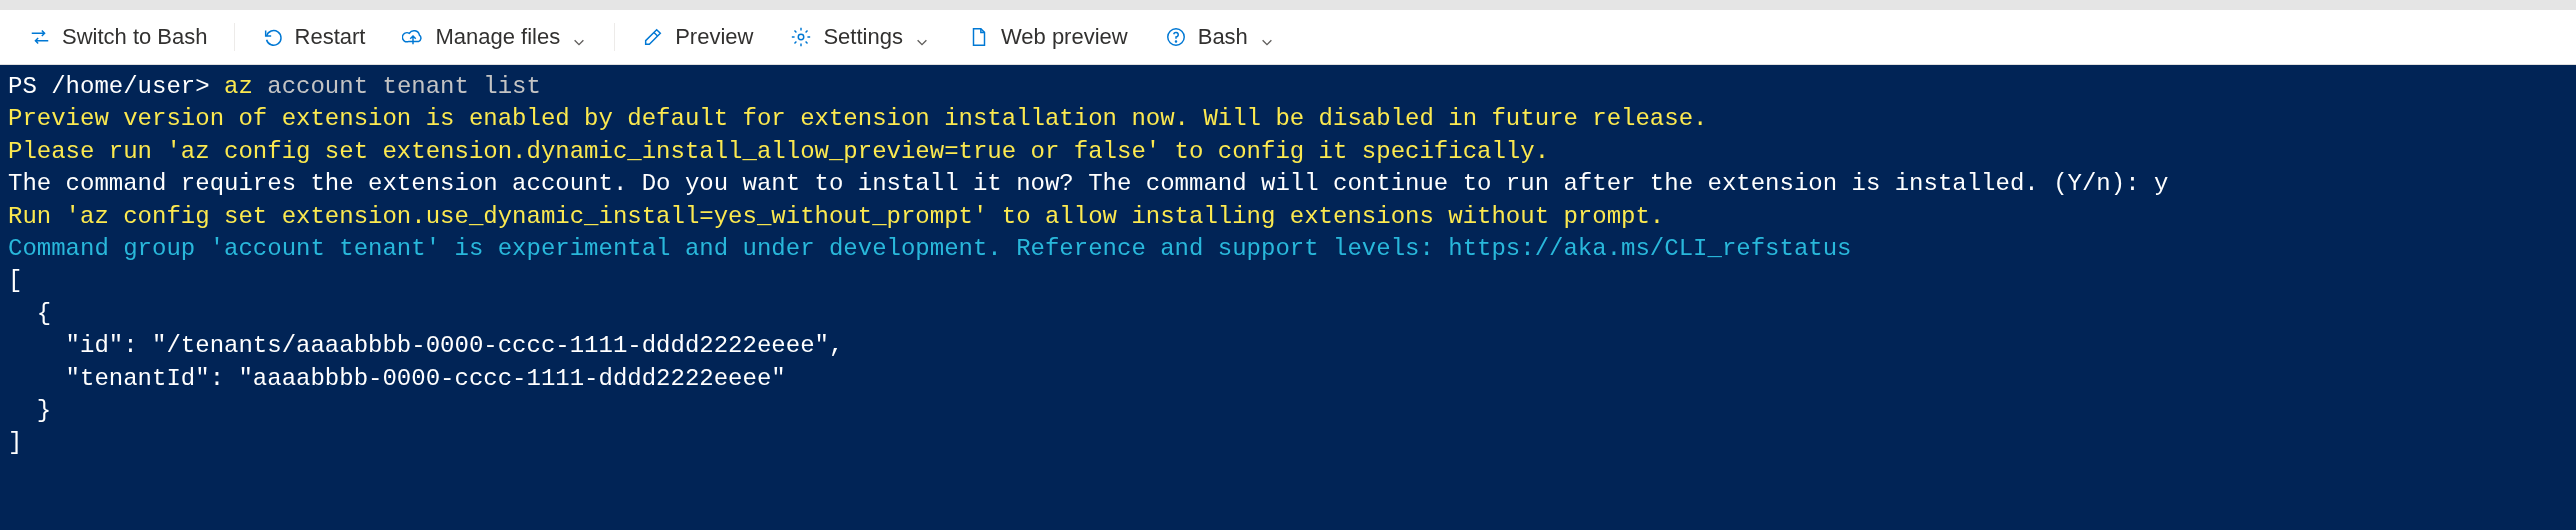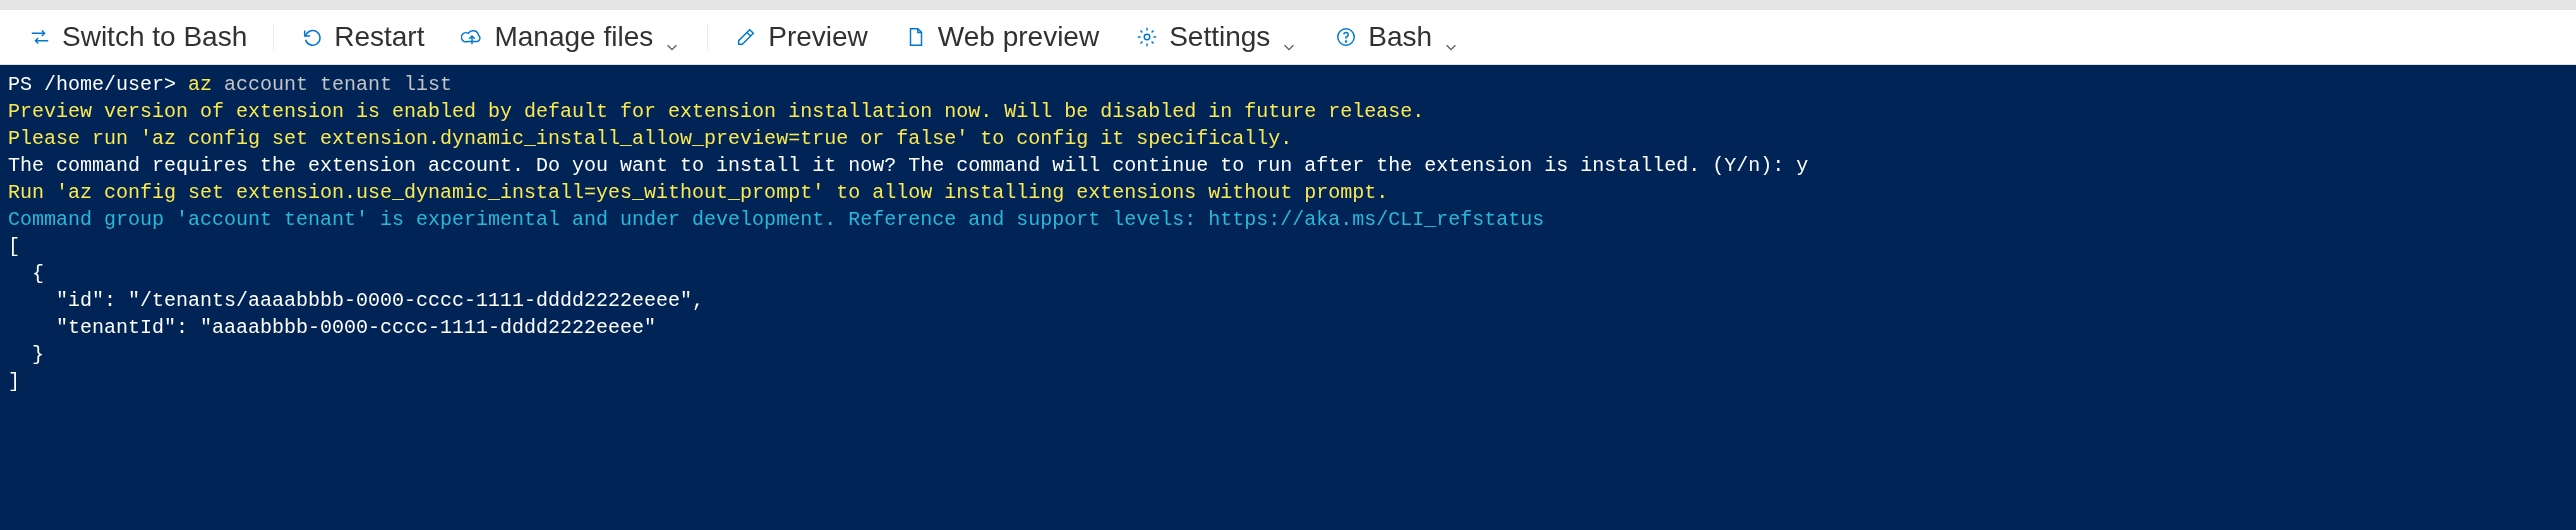--- a/index.html
+++ b/index.html
@@ -25,21 +25,21 @@
     border-bottom: 1px solid #e0e0e0;
   }
   .tb-item {
     display: flex;
     align-items: center;
     gap: 10px;
     padding: 6px 16px;
     color: #323130;
     cursor: pointer;
     border-radius: 2px;
-    font-size: 28px;
+    font-size: 22px;
   }
   .tb-icon {
     width: 24px;
     height: 24px;
     display: flex;
     align-items: center;
     justify-content: center;
     color: #0078d4;
     flex-shrink: 0;
   }
@@ -55,21 +55,21 @@
     width: 1px;
     height: 28px;
     background: #edebe9;
     margin: 0 6px;
   }
 
   .terminal {
     background: #012456;
     color: #eeeeee;
     font-family: "Consolas", "Courier New", monospace;
-    font-size: 20px;
+    font-size: 24px;
     line-height: 1.35;
     padding: 6px 8px 30px 8px;
     height: calc(100% - 65px);
     white-space: pre;
     overflow: hidden;
   }
   .prompt-ps { color: #ffffff; }
   .cmd-az { color: #fce94f; }
   .cmd-rest { color: #c4c4c4; }
   .yellow { color: #fce94f; }
@@ -130,40 +130,40 @@
         <path d="M4 20 L4 16 L16 4 L20 8 L8 20 Z"></path>
         <path d="M13 7 L17 11"></path>
       </svg>
     </span>
     <span>Preview</span>
   </div>
 
   <div class="tb-item">
     <span class="tb-icon">
       <svg viewBox="0 0 24 24" fill="none" stroke="currentColor" stroke-width="1.6">
-        <path d="M6 3 L14 3 L18 7 L18 21 L6 21 Z"></path>
-        <path d="M14 3 L14 7 L18 7"></path>
-      </svg>
-    </span>
-    <span>Web preview</span>
-  </div>
-
-  <div class="tb-item">
-    <span class="tb-icon">
-      <svg viewBox="0 0 24 24" fill="none" stroke="currentColor" stroke-width="1.6">
         <circle cx="12" cy="12" r="3"></circle>
         <path d="M12 2 L12 5 M12 19 L12 22 M4.9 4.9 L7 7 M17 17 L19.1 19.1 M2 12 L5 12 M19 12 L22 12 M4.9 19.1 L7 17 M17 7 L19.1 4.9"></path>
       </svg>
     </span>
     <span>Settings</span>
     <span class="chev">
       <svg viewBox="0 0 16 16" fill="none" stroke="currentColor" stroke-width="1.6">
           <path d="M3 6 L8 11 L13 6"></path>
         </svg>
     </span>
+  </div>
+
+  <div class="tb-item">
+    <span class="tb-icon">
+      <svg viewBox="0 0 24 24" fill="none" stroke="currentColor" stroke-width="1.6">
+        <path d="M6 3 L14 3 L18 7 L18 21 L6 21 Z"></path>
+        <path d="M14 3 L14 7 L18 7"></path>
+      </svg>
+    </span>
+    <span>Web preview</span>
   </div>
 
   <div class="tb-item">
     <span class="tb-icon">
       <svg viewBox="0 0 24 24" fill="none" stroke="currentColor" stroke-width="1.6">
         <circle cx="12" cy="12" r="9"></circle>
         <path d="M9.5 9 A2.5 2.5 0 1 1 12 12 L12 14"></path>
         <circle cx="12" cy="17" r="0.6" fill="currentColor"></circle>
       </svg>
     </span>

